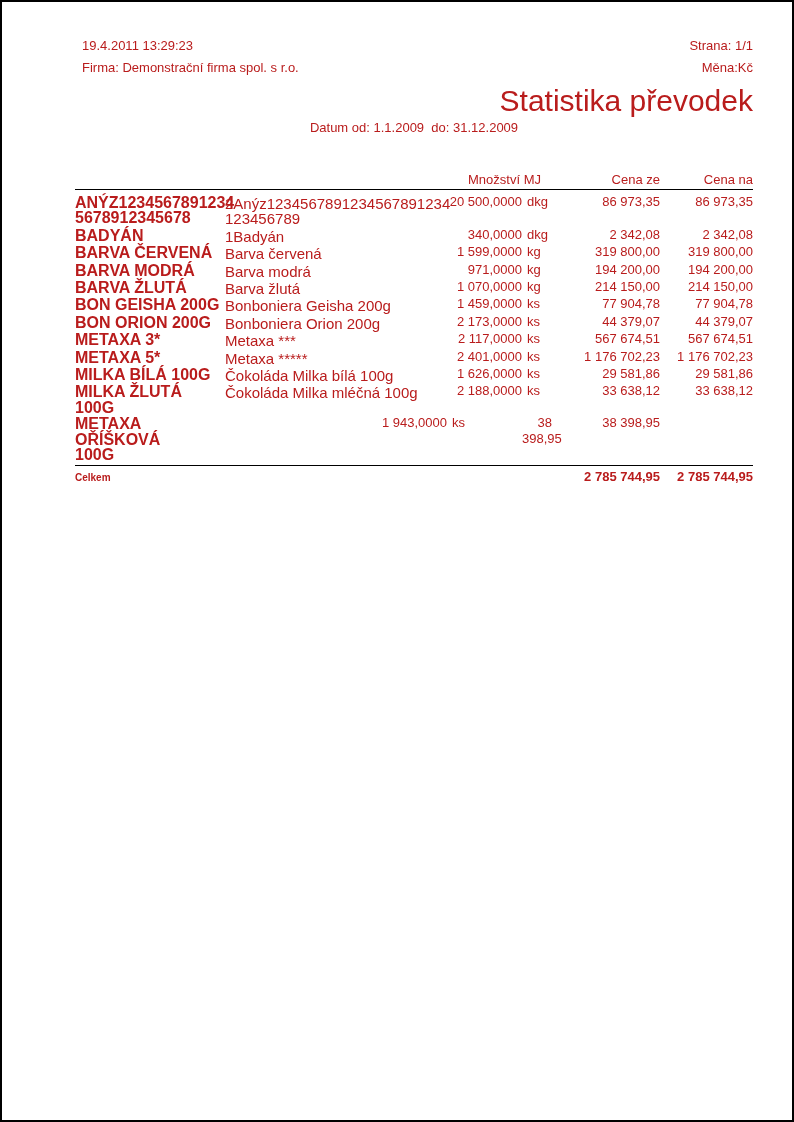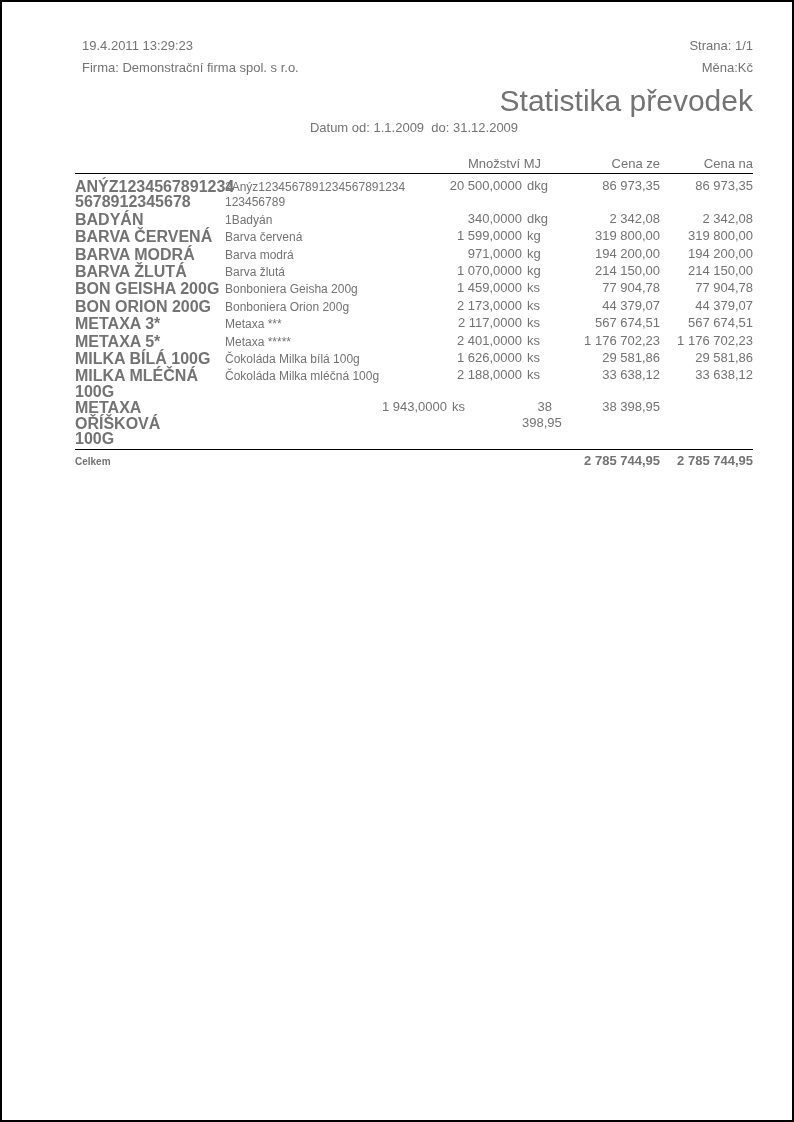--- a/index.html
+++ b/index.html
@@ -1,21 +1,21 @@
 <!DOCTYPE html>
 <html><head>
 <meta charset="utf-8">
 <style>
   html, body { margin: 0; padding: 0; background: #fff; }
   .page {
     width: 794px; height: 1122px;
     box-sizing: border-box;
     border: 2px solid #000;
     background: #fff;
-    color: #737373;
+    color: #b91c1c;
     font-family: "Liberation Sans", "DejaVu Sans", sans-serif;
     font-size: 13px;
     position: relative;
     overflow: hidden;
   }
   .wrapper {
     box-sizing: border-box;
     padding: 36px 39px 0 73px; 
     width: 100%;
   }
@@ -37,21 +37,21 @@
     font-weight: normal;
     text-align: right;
     letter-spacing: 0px;
   }
   .report-subtitle {
     text-align: center;
     line-height: 16px;
     white-space: pre;
   }
   
-  .report-table { margin-top: 20px; }
+  .report-table { margin-top: 36px; }
   .thead {
     display: grid;
     grid-template-columns: 372px 105px 108px 93px;
     line-height: 15px;
     border-bottom: 1.5px solid #000;
     padding-bottom: 2px;
   }
   .thead .h-qty { text-align: right; padding-right: 11px; }
   .thead .h-ze, .thead .h-na { text-align: right; }
   .tbody { padding-top: 4px; }
@@ -61,21 +61,21 @@
     align-items: start;
   }
   .row .c { line-height: 15.4px; }
   .c-code {
     font-weight: bold;
     font-size: 16px;
     white-space: pre-line;
     padding-top: 1px;
   }
   .c-desc {
-    font-size: 12px;
+    font-size: 15px;
     white-space: pre-line;
     padding-left: 3px;
     padding-top: 2px;
   }
   .c-qty { text-align: right; }
   .c-unit { text-align: left; padding-left: 5px; }
   .c-ze, .c-na { text-align: right; }
   .total-row {
     display: grid;
     grid-template-columns: 147px 225px 75px 30px 108px 93px;
@@ -209,21 +209,21 @@
   <div class="row">
     <div class="c c-code">MILKA BÍLÁ 100G</div>
     <div class="c c-desc">Čokoláda Milka bílá 100g</div>
     <div class="c c-qty">1 626,0000</div>
     <div class="c c-unit">ks</div>
     <div class="c c-ze">29 581,86</div>
     <div class="c c-na">29 581,86</div>
   </div>
 
   <div class="row">
-    <div class="c c-code">MILKA MLÉČNÁ 100G</div>
+    <div class="c c-code">MILKA ŽLUTÁ 100G</div>
     <div class="c c-desc">Čokoláda Milka mléčná 100g</div>
     <div class="c c-qty">2 188,0000</div>
     <div class="c c-unit">ks</div>
     <div class="c c-ze">33 638,12</div>
     <div class="c c-na">33 638,12</div>
   </div>
 
   <div class="row">
     <div class="c c-code">METAXA OŘÍŠKOVÁ
 100G</div>

